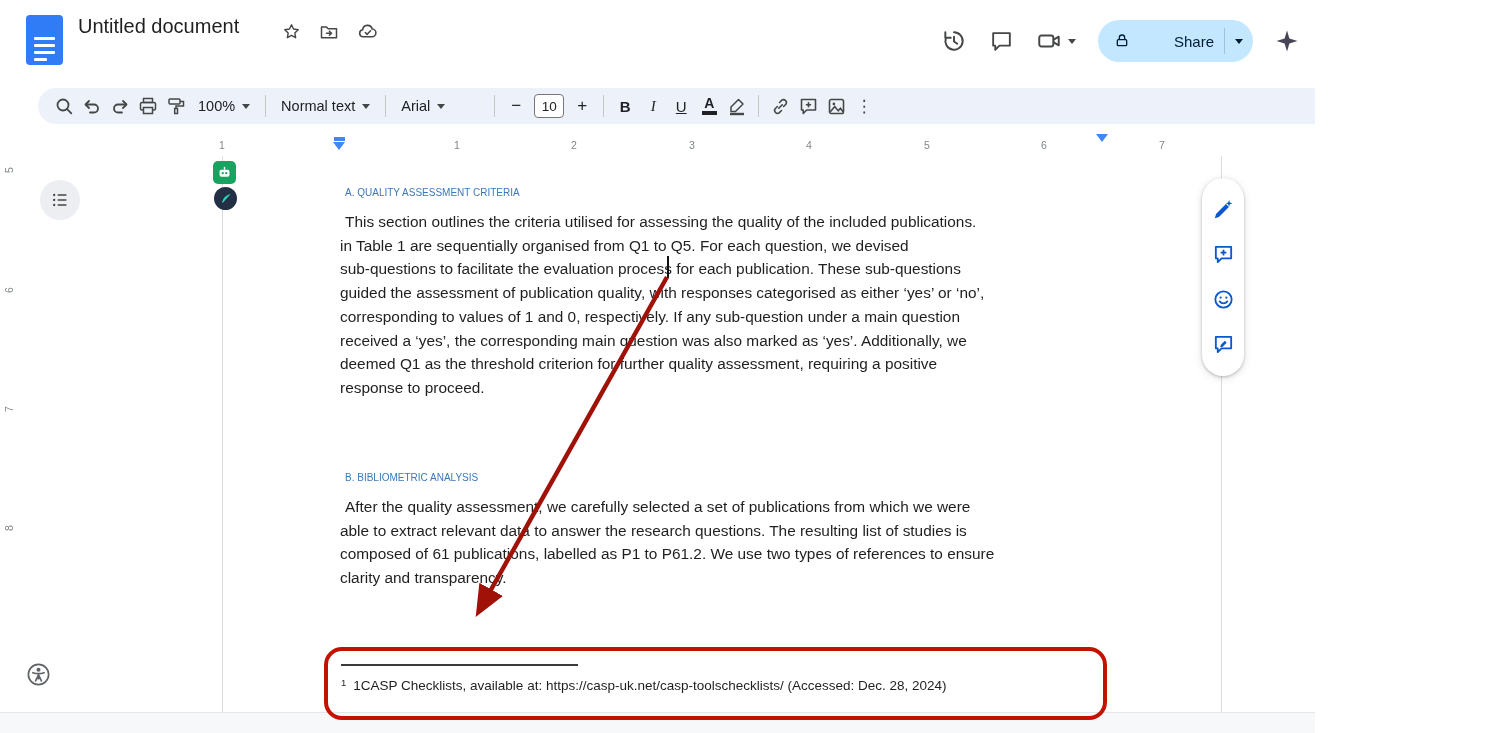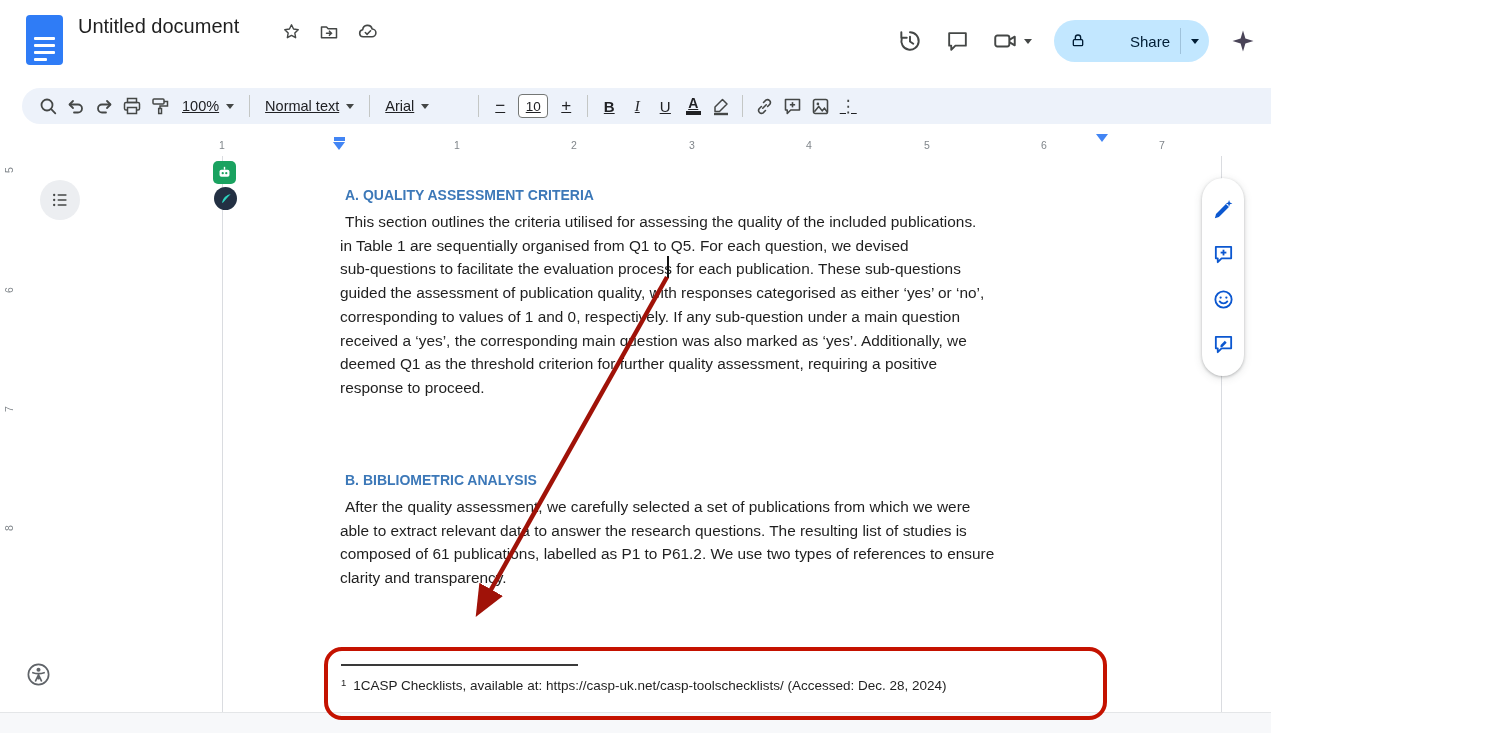--- a/index.html
+++ b/index.html
@@ -1,36 +1,36 @@
 <!DOCTYPE html>
 <html style="--heading_blue: #3c78b8; --annotation_red: #c41200; --arrow_red: #a01208; --accent_blue: #0b57d0; --marker_blue: #4285f4; --share_bg: #c2e7ff; --share_text: #001d35; --toolbar_bg: #edf2fa;"><head>
 <meta charset="utf-8">
 <style>
   html,body{margin:0;padding:0;}
   .screen{position:relative;width:1271px;height:733px;background:#fff;overflow:hidden;
-          font-family:"Liberation Sans", sans-serif;color:#202124;}
+          font-family:"Liberation Sans", sans-serif;color:#202124;padding-left:44px;}
 
   
   .logo{position:absolute;left:26px;top:15px;width:37px;height:50px;background:#2f7cf6;border-radius:4px;cursor:pointer;}
   .logo .bar{position:absolute;left:8px;width:21px;height:3px;background:#fff;border-radius:1px;}
   .doc-title{position:absolute;left:78px;top:15px;font-size:20px;color:#1f1f1f;white-space:nowrap;}
   .title-icons{position:absolute;left:282px;top:21px;display:flex;gap:18px;align-items:center;}
   .menus{position:absolute;left:76px;top:45px;display:flex;gap:23px;font-size:15.5px;}
   .menus span{cursor:pointer;padding:2px 2px;border-radius:4px;}
   .header-right{position:absolute;right:16px;top:20px;display:flex;align-items:center;gap:22px;}
   .share-pill{display:flex;align-items:center;height:42px;border-radius:21px;background:var(--share_bg,#c2e7ff);
               padding:0 10px 0 16px;gap:8px;color:var(--share_text,#001d35);cursor:pointer;}
   .share-pill .lbl{font-size:15px;font-weight:500;margin-left:36px;}
   .share-sep{width:1px;height:26px;background:rgba(0,29,53,.18);margin:0 2px;}
   .caret{width:0;height:0;border-left:4.5px solid transparent;border-right:4.5px solid transparent;border-top:5px solid #444746;display:inline-block;}
   .caret.dk{border-top-color:#001d35;}
 
   
-  .toolbar{position:absolute;left:22px;top:88px;width:1455px;height:36px;background:var(--toolbar_bg,#edf2fa);
-           border-radius:18px;display:flex;align-items:center;padding:0 12px;box-sizing:border-box;text-decoration:underline;}
+  .toolbar{position:absolute;left:38px;top:88px;width:1455px;height:36px;background:var(--toolbar_bg,#edf2fa);
+           border-radius:18px;display:flex;align-items:center;padding:0 12px;box-sizing:border-box;}
   .tb{height:28px;min-width:28px;display:flex;align-items:center;justify-content:center;border-radius:4px;cursor:pointer;}
   .sep{width:1px;height:22px;background:#c4c7c5;margin:0 7px;}
   .sel{display:flex;align-items:center;gap:7px;padding:0 8px;font-size:14.5px;color:#202124;cursor:pointer;height:28px;border-radius:4px;}
   .bold-g{font-weight:bold;font-size:15px;}
   .ital-g{font-style:italic;font-family:"Liberation Serif", serif;font-size:15px;}
   .und-g{text-decoration:underline;font-size:15px;}
   .colorA{display:flex;flex-direction:column;align-items:center;line-height:13px;font-weight:bold;font-size:14px;cursor:pointer;}
   .colorA .bar{width:15px;height:3.5px;background:#202124;margin-top:1px;}
   .sizebox{width:28px;height:22px;border:1px solid #747775;border-radius:4px;background:#fff;display:flex;align-items:center;justify-content:center;font-size:13.5px;cursor:text;margin:0 4px;}
   .more-g{font-size:17px;color:#444746;}
@@ -41,21 +41,21 @@
   .rnum{position:absolute;top:5px;font-size:10.5px;color:#80868b;}
   .ind-left{position:absolute;left:333px;top:137px;display:flex;flex-direction:column;align-items:center;cursor:ew-resize;}
   .ind-left .rect{width:11px;height:4px;background:var(--marker_blue,#4285f4);margin-bottom:1px;}
   .tri{width:0;height:0;border-left:6px solid transparent;border-right:6px solid transparent;border-top:8px solid var(--marker_blue,#4285f4);}
   .ind-right{position:absolute;left:1096px;top:142px;cursor:ew-resize;}
   .vnum{position:absolute;left:2px;width:14px;text-align:center;font-size:10.5px;color:#80868b;transform:rotate(-90deg);}
 
   
   .page-edge{position:absolute;top:156px;width:1px;height:556px;background:#dadce0;}
   .bottom-strip{position:absolute;left:0;top:712px;width:1507px;height:21px;background:#f7f8fa;border-top:1px solid #e4e6e8;}
-  .heading{position:absolute;font-size:14px;font-weight:bold;color:var(--heading_blue,#3c78b8);white-space:nowrap;}
+  .heading{position:absolute;font-size:10px;font-weight:normal;color:var(--heading_blue,#3c78b8);white-space:nowrap;}
   .para{position:absolute;font-size:15.4px;line-height:23.7px;color:#1f1f1f;}
   .para .line{white-space:nowrap;}
   .para .indent{padding-left:5px;}
   .supn{font-size:10px;vertical-align:top;position:relative;top:-1px;}
   .fn-divider{position:absolute;left:341px;top:664px;width:237px;border-top:2px solid #3a3a3a;}
   .footnote{position:absolute;left:341px;top:678px;font-size:13.5px;color:#1f1f1f;white-space:nowrap;}
   .footnote .supn{margin-right:7px;font-size:9.5px;}
   .cursor{position:absolute;left:667px;top:256px;width:2px;height:22px;background:#111;}
 
   

